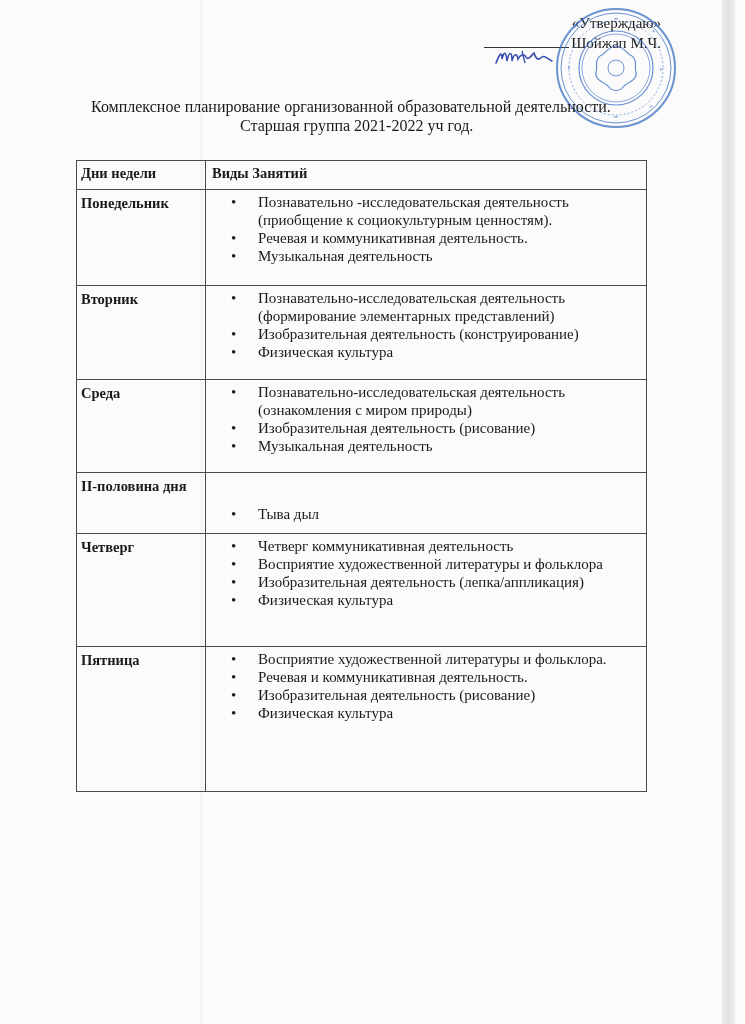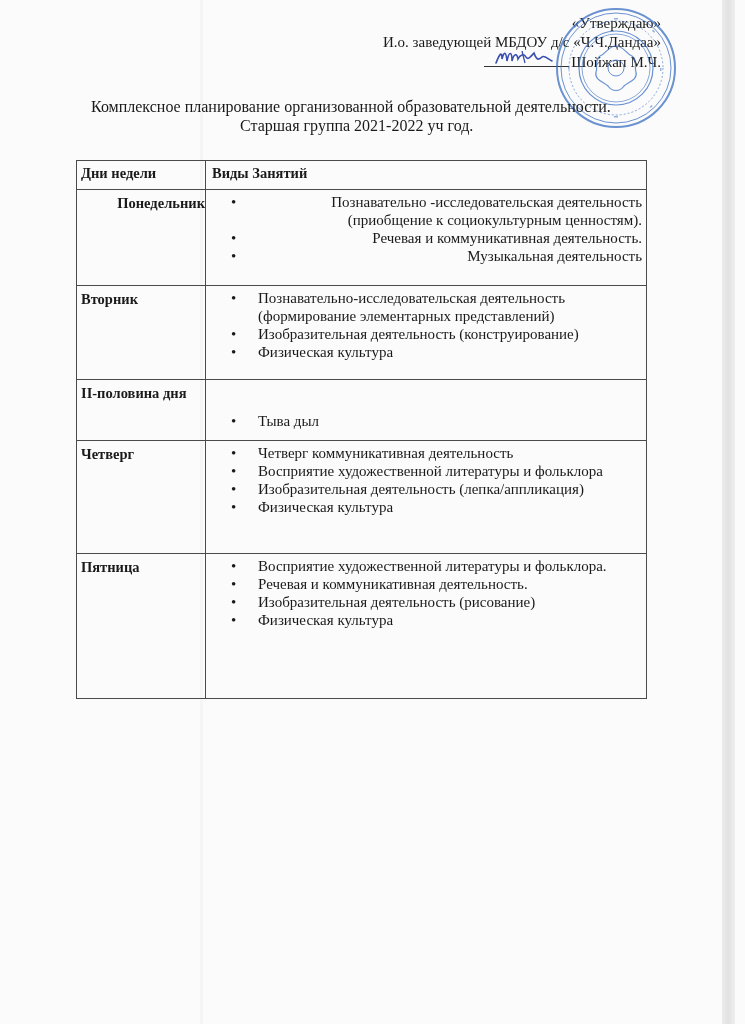--- a/index.html
+++ b/index.html
@@ -56,33 +56,32 @@
   }
   .acts { padding: 3px 0 4px 0 !important; }
   .acts ul { list-style: none; margin: 0; padding: 0; }
   .acts li {
     position: relative; padding-left: 52px; padding-right: 4px;
   }
   .acts li::before {
     content: "\2022"; position: absolute; left: 25px; top: 0;
     font-size: 15px;
   }
-  .r-mon { height: 96px; text-align: right; } .r-tue { height: 94px; } .r-wed { height: 93px; }
+  .r-mon { height: 96px; } .r-tue { height: 94px; } .r-wed { height: 93px; }
   .r-half { height: 61px; } .r-thu { height: 113px; } .r-fri { height: 145px; margin-left: 44px; }
   .r-half .acts { padding-top: 32px !important; }
 </style>
 </head>
 <body>
 
 <div class="scan-fold"></div>
 <div class="scan-band"></div>
 
 <div class="approve">
   <div>«Утверждаю»</div>
-  <div>И.о. заведующей МБДОУ д/с «Ч.Ч.Дандаа»</div>
   <div><span class="sig-line"></span><span>Шойжап М.Ч.</span></div>
 </div>
 
 <svg class="signature" width="70" height="22" viewBox="0 0 70 22">
   <path d="M4 16 C8 6, 10 4, 10 12 C12 4, 14 4, 15 14 C17 4, 20 4, 20 14 C22 6, 25 6, 26 12 C28 8, 32 6, 34 10 C36 14, 40 8, 42 6 C44 12, 46 14, 50 10 C52 8, 56 12, 60 14" fill="none" stroke="#3a4fb0" stroke-width="1.6" stroke-linecap="round"></path>
   <path d="M30 4 L33 16" fill="none" stroke="#3a4fb0" stroke-width="1.3"></path>
 </svg>
 
 <svg class="stamp" viewBox="0 0 124 124">
   <circle cx="62" cy="62" r="59" fill="none" stroke="#3a6fc4" stroke-width="2"></circle>
@@ -132,20 +131,30 @@
     <tr class="r-tue">
       <td class="day">Вторник</td>
       <td class="acts">
           <ul>
         <li>Познавательно-исследовательская деятельность (формирование элементарных представлений)</li>
         <li>Изобразительная деятельность (конструирование)</li>
         <li>Физическая культура</li>
       </ul>
         </td>
     </tr>
+    <tr class="r-wed">
+      <td class="day">Среда</td>
+      <td class="acts">
+          <ul>
+        <li>Познавательно-исследовательская деятельность (ознакомления с миром природы)</li>
+        <li>Изобразительная деятельность (рисование)</li>
+        <li>Музыкальная деятельность</li>
+      </ul>
+        </td>
+    </tr>
     <tr class="r-half">
       <td class="day">II-половина дня</td>
       <td class="acts">
           <ul>
         <li>Тыва дыл</li>
       </ul>
         </td>
     </tr>
     <tr class="r-thu">
       <td class="day">Четверг</td>

